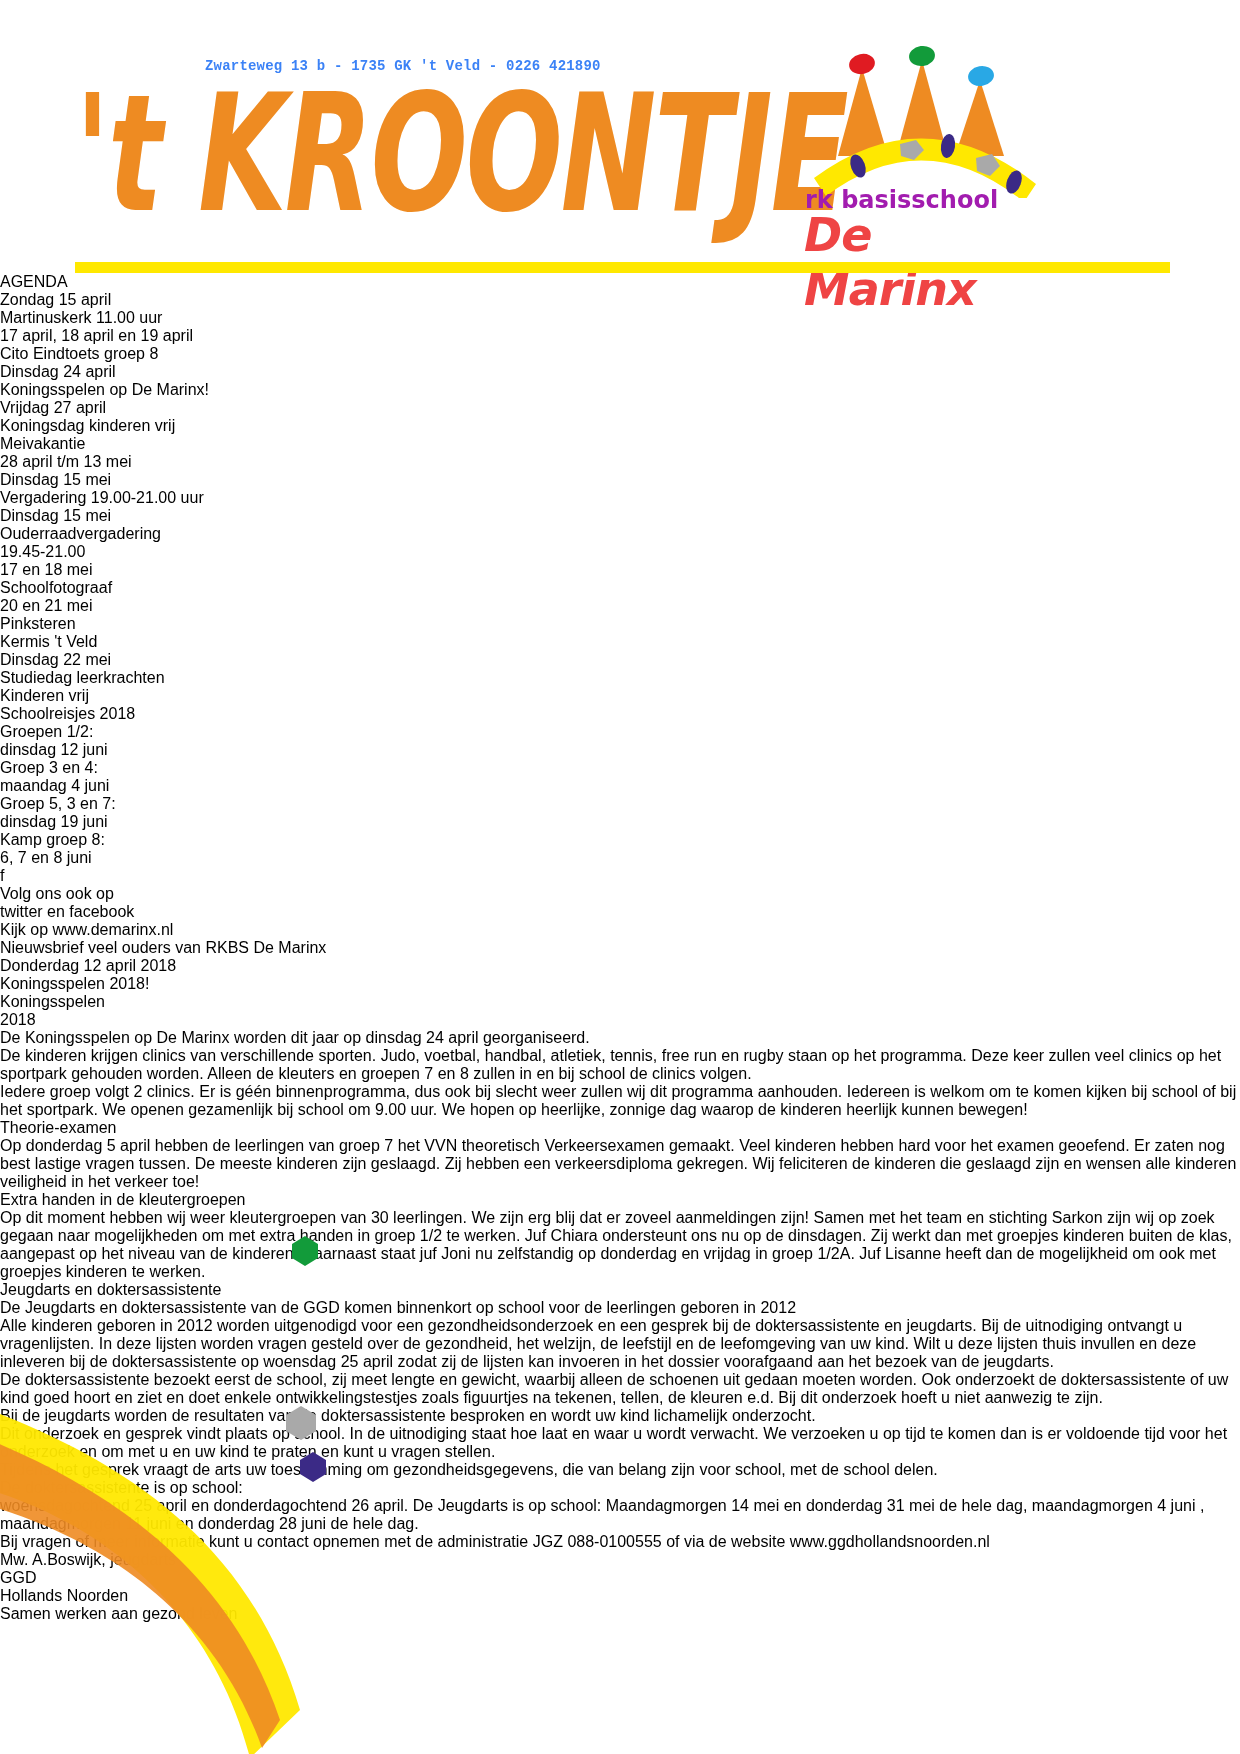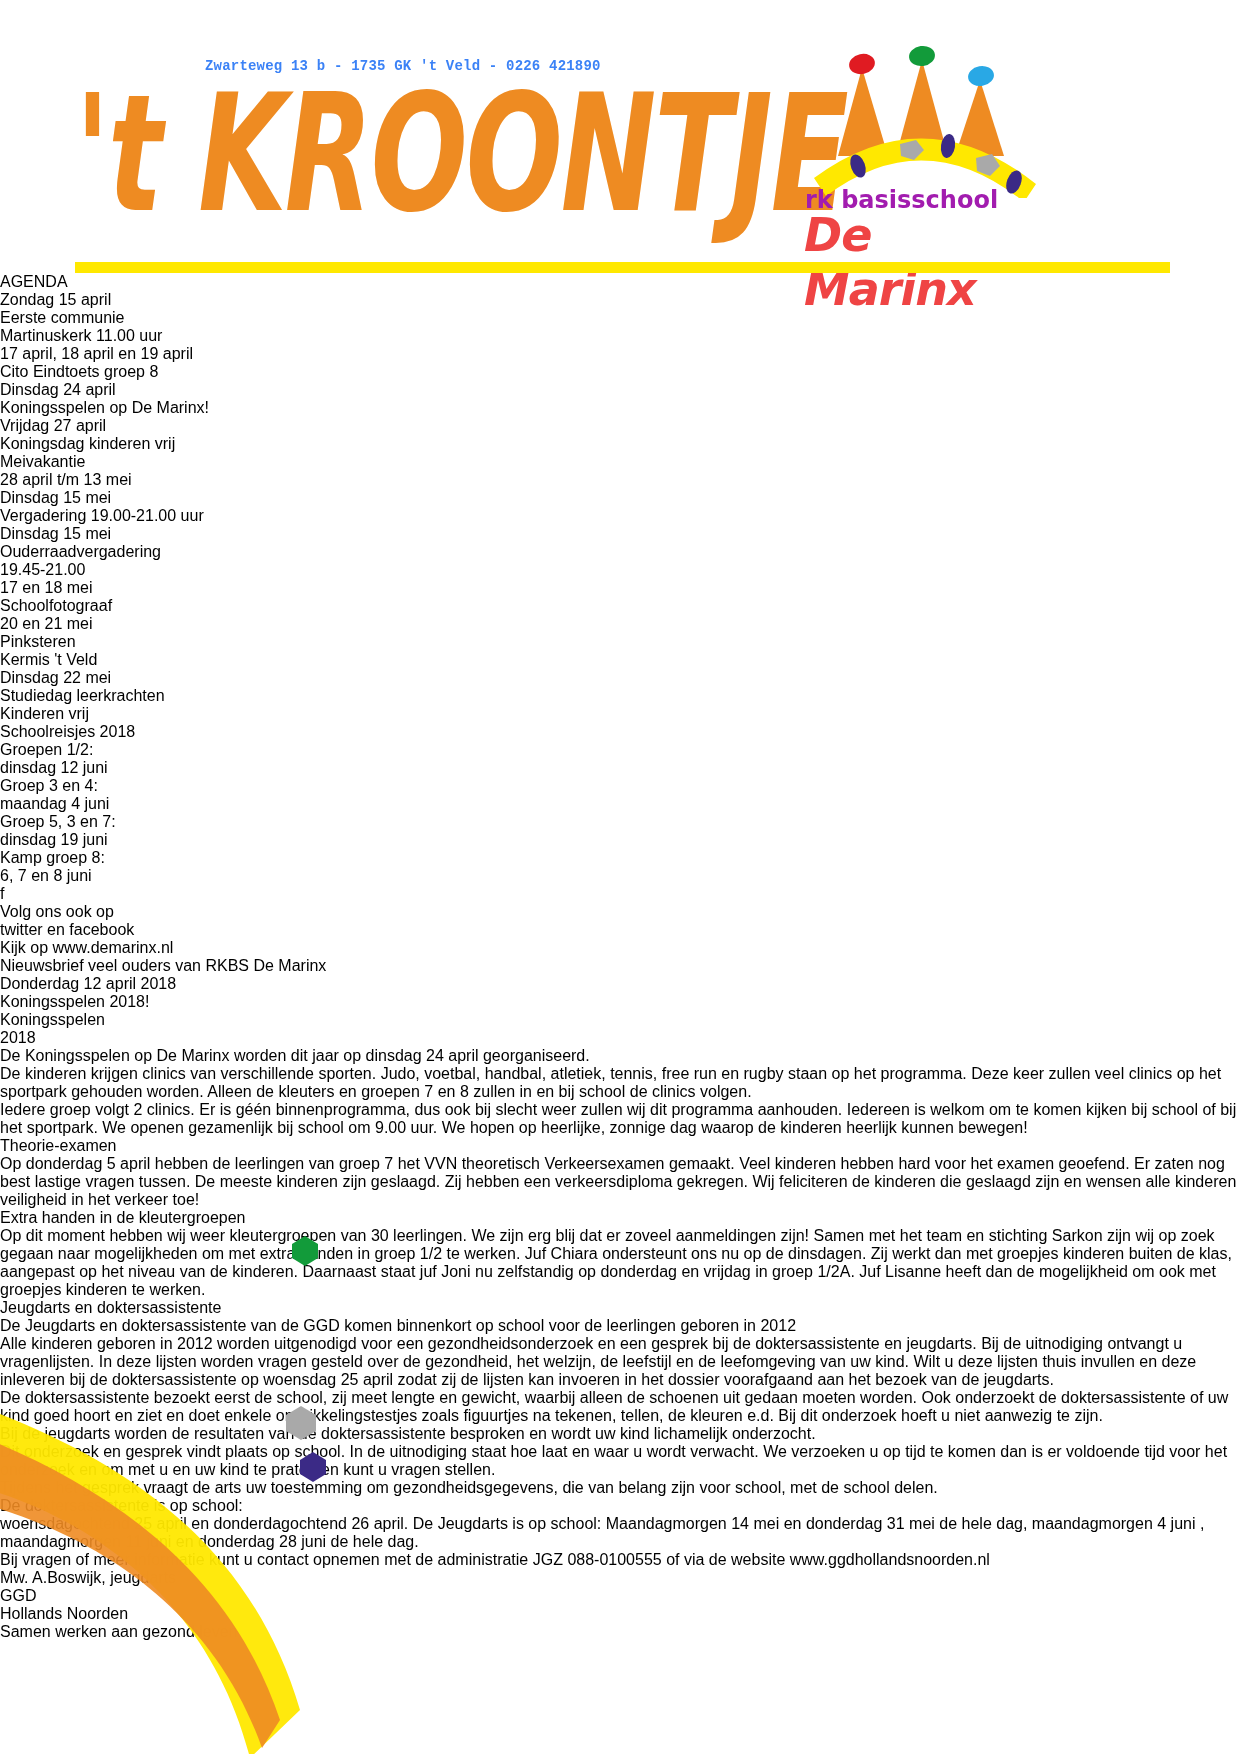--- a/index.html
+++ b/index.html
@@ -88,21 +88,20 @@
     <div></div>
     <div>  </div>
     <div></div>
     <div>    </div>
     <div>    </div>
     <div>      AGENDA</div>
     <div></div>
     <div>      </div>
     <div>        </div>
     <div>          Zondag 15 april</div>
-    <div>          Eerste communie</div>
     <div>          Martinuskerk 11.00 uur</div>
     <div>        </div>
     <div>        </div>
     <div>          17 april, 18 april en 19 april</div>
     <div>          Cito Eindtoets groep 8</div>
     <div>        </div>
     <div>        </div>
     <div>          Dinsdag 24 april</div>
     <div>          Koningsspelen op De Marinx!</div>
     <div>        </div>

